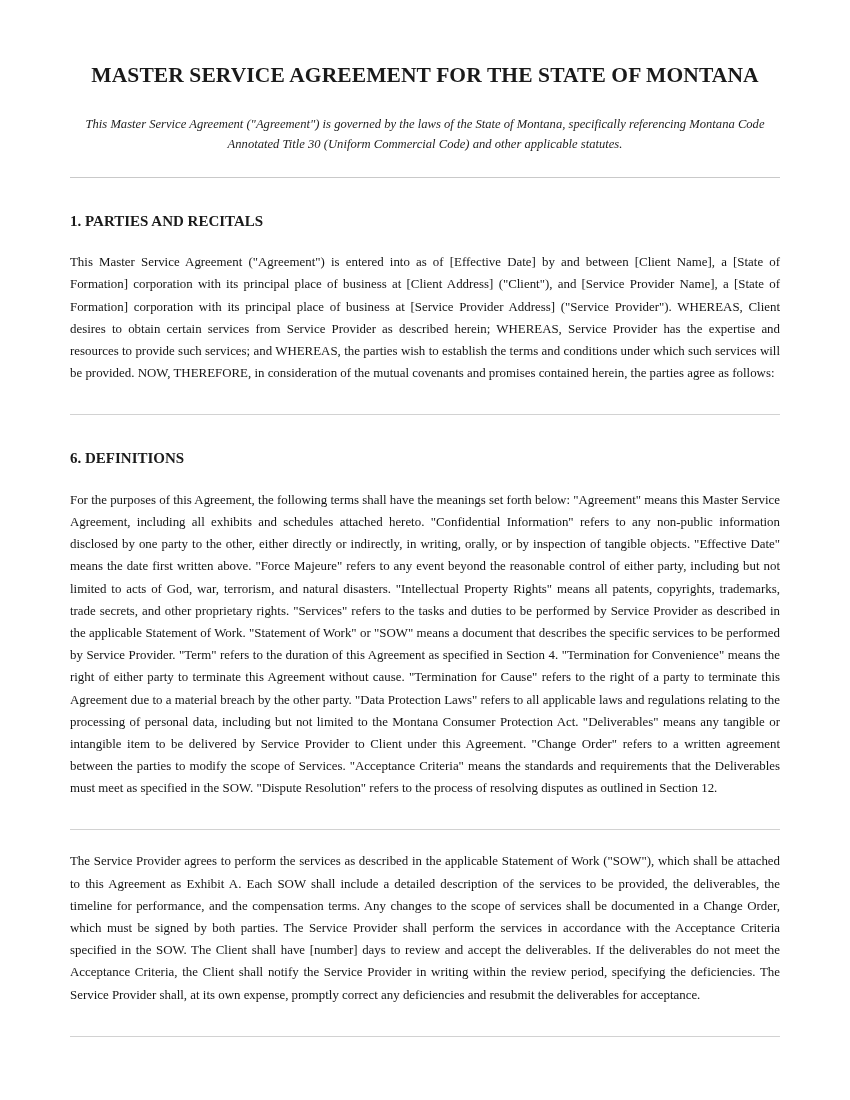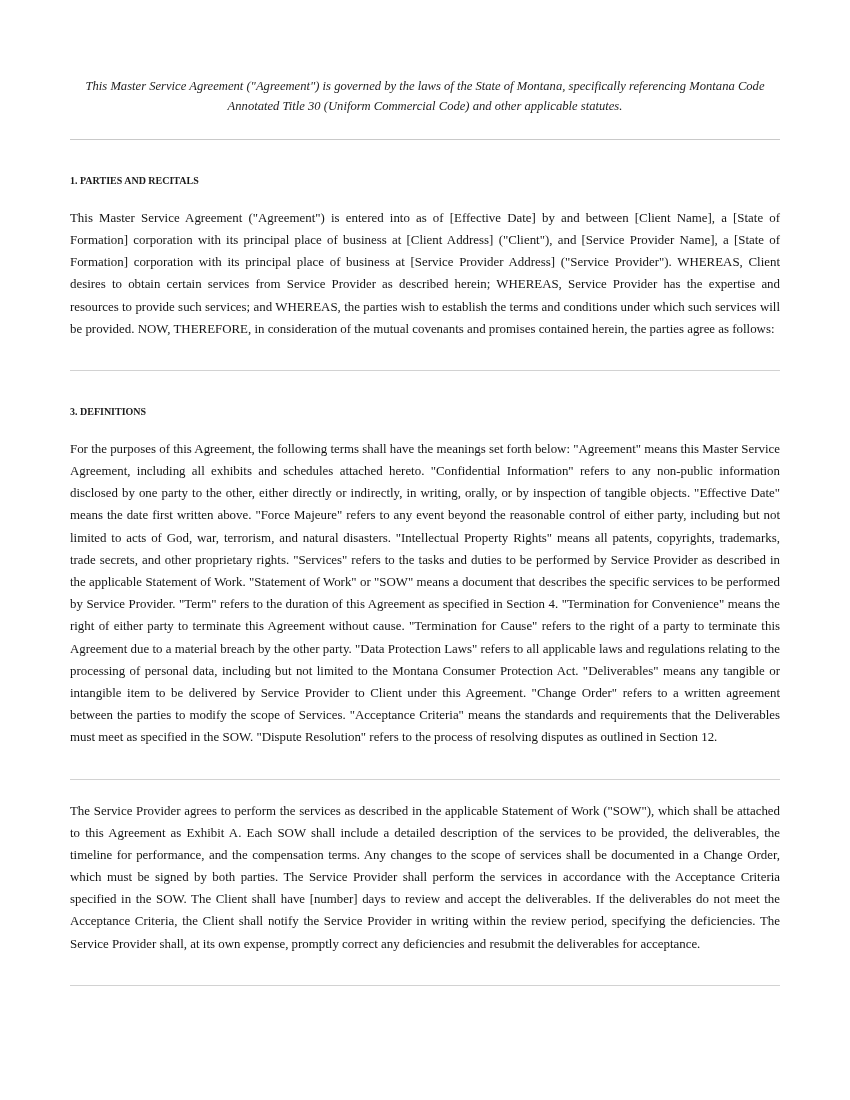--- a/index.html
+++ b/index.html
@@ -42,21 +42,21 @@
     border: 0;
     border-top: 1px solid #c9c9c9;
     margin: 26px 0 0 0;
     height: 0;
   }
   .section {
     margin-top: 0;
   }
   .section-heading {
     font-family: "Liberation Serif", serif;
-    font-size: 10px;
+    font-size: 15px;
     font-weight: bold;
     margin: 34px 0 0 0;
     line-height: 1.3;
   }
   .section-body {
     font-family: "Liberation Serif", serif;
     font-size: 12.9px;
     line-height: 1.72;
     text-align: justify;
     margin: 20px 0 0 0;
@@ -73,34 +73,35 @@
   }
   .footer-sliver {
     height: 26px;
   }
 </style>
 </head>
 <body>
 
 <div class="page">
 
+  <h1 class="doc-title">MASTER SERVICE AGREEMENT FOR THE STATE OF MONTANA</h1>
 
   <p class="doc-subtitle">This Master Service Agreement ("Agreement") is governed by the laws of the State of Montana, specifically referencing Montana Code Annotated Title 30 (Uniform Commercial Code) and other applicable statutes.</p>
 
   <hr class="rule first-divider">
 
   <div class="section">
     <h2 class="section-heading">1. PARTIES AND RECITALS</h2>
     <p class="section-body">This Master Service Agreement ("Agreement") is entered into as of [Effective Date] by and between [Client Name], a [State of Formation] corporation with its principal place of business at [Client Address] ("Client"), and [Service Provider Name], a [State of Formation] corporation with its principal place of business at [Service Provider Address] ("Service Provider"). WHEREAS, Client desires to obtain certain services from Service Provider as described herein; WHEREAS, Service Provider has the expertise and resources to provide such services; and WHEREAS, the parties wish to establish the terms and conditions under which such services will be provided. NOW, THEREFORE, in consideration of the mutual covenants and promises contained herein, the parties agree as follows:</p>
   </div>
 
   <hr class="section-divider">
 
   <div class="section">
-    <h2 class="section-heading">3. DEFINITIONS</h2>
+    <h2 class="section-heading">6. DEFINITIONS</h2>
     <p class="section-body">For the purposes of this Agreement, the following terms shall have the meanings set forth below: "Agreement" means this Master Service Agreement, including all exhibits and schedules attached hereto. "Confidential Information" refers to any non-public information disclosed by one party to the other, either directly or indirectly, in writing, orally, or by inspection of tangible objects. "Effective Date" means the date first written above. "Force Majeure" refers to any event beyond the reasonable control of either party, including but not limited to acts of God, war, terrorism, and natural disasters. "Intellectual Property Rights" means all patents, copyrights, trademarks, trade secrets, and other proprietary rights. "Services" refers to the tasks and duties to be performed by Service Provider as described in the applicable Statement of Work. "Statement of Work" or "SOW" means a document that describes the specific services to be performed by Service Provider. "Term" refers to the duration of this Agreement as specified in Section 4. "Termination for Convenience" means the right of either party to terminate this Agreement without cause. "Termination for Cause" refers to the right of a party to terminate this Agreement due to a material breach by the other party. "Data Protection Laws" refers to all applicable laws and regulations relating to the processing of personal data, including but not limited to the Montana Consumer Protection Act. "Deliverables" means any tangible or intangible item to be delivered by Service Provider to Client under this Agreement. "Change Order" refers to a written agreement between the parties to modify the scope of Services. "Acceptance Criteria" means the standards and requirements that the Deliverables must meet as specified in the SOW. "Dispute Resolution" refers to the process of resolving disputes as outlined in Section 12.</p>
   </div>
 
   <hr class="section-divider">
 
   <div class="section">
     <p class="section-body">The Service Provider agrees to perform the services as described in the applicable Statement of Work ("SOW"), which shall be attached to this Agreement as Exhibit A. Each SOW shall include a detailed description of the services to be provided, the deliverables, the timeline for performance, and the compensation terms. Any changes to the scope of services shall be documented in a Change Order, which must be signed by both parties. The Service Provider shall perform the services in accordance with the Acceptance Criteria specified in the SOW. The Client shall have [number] days to review and accept the deliverables. If the deliverables do not meet the Acceptance Criteria, the Client shall notify the Service Provider in writing within the review period, specifying the deficiencies. The Service Provider shall, at its own expense, promptly correct any deficiencies and resubmit the deliverables for acceptance.</p>
   </div>
 
   <hr class="section-divider">

